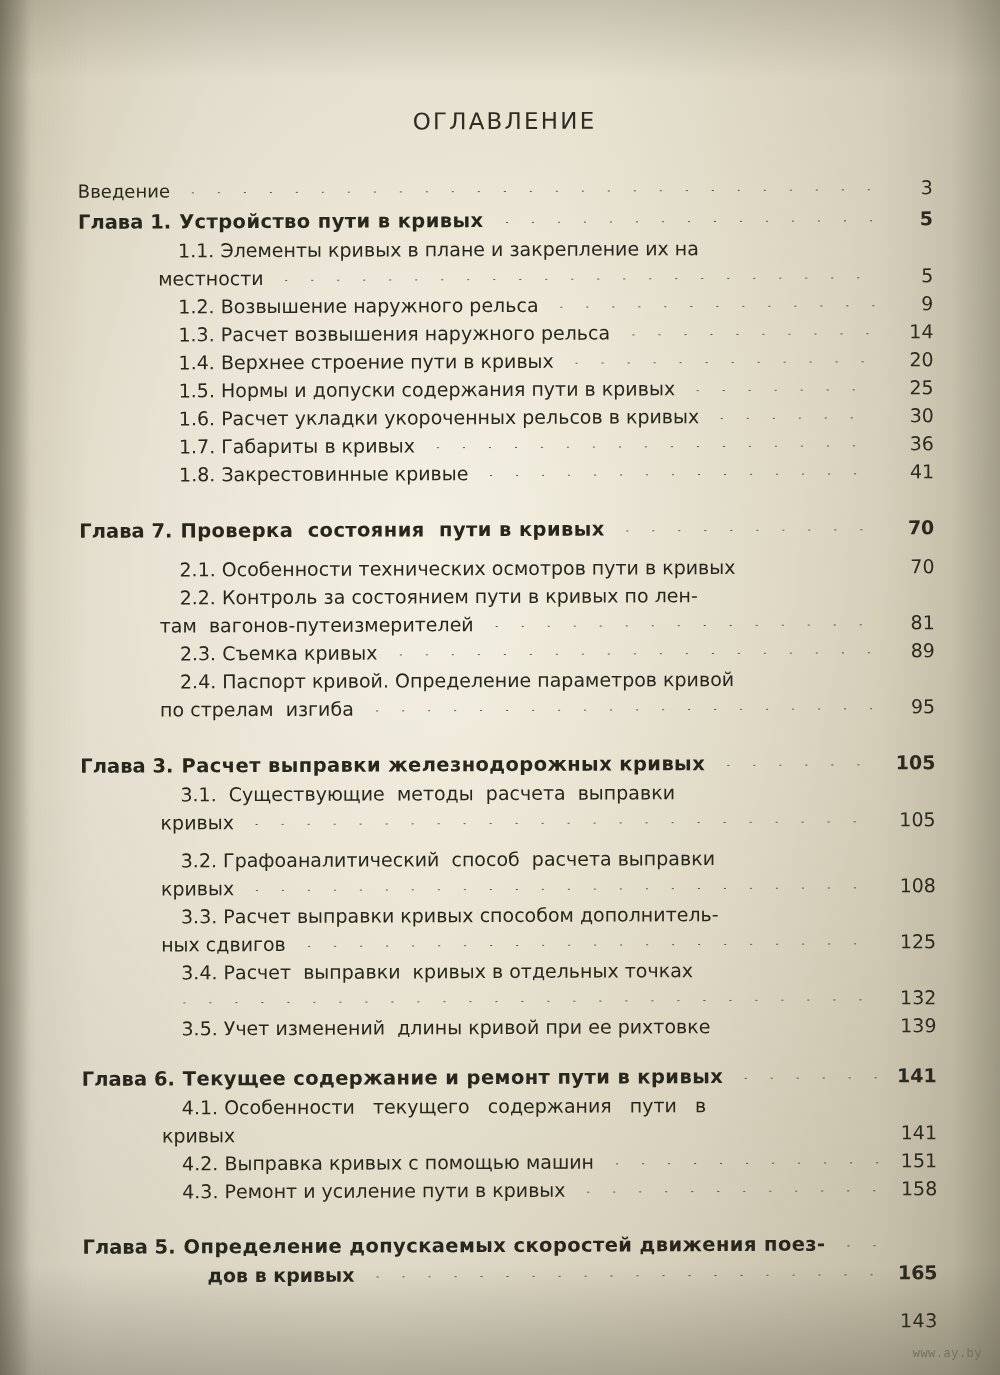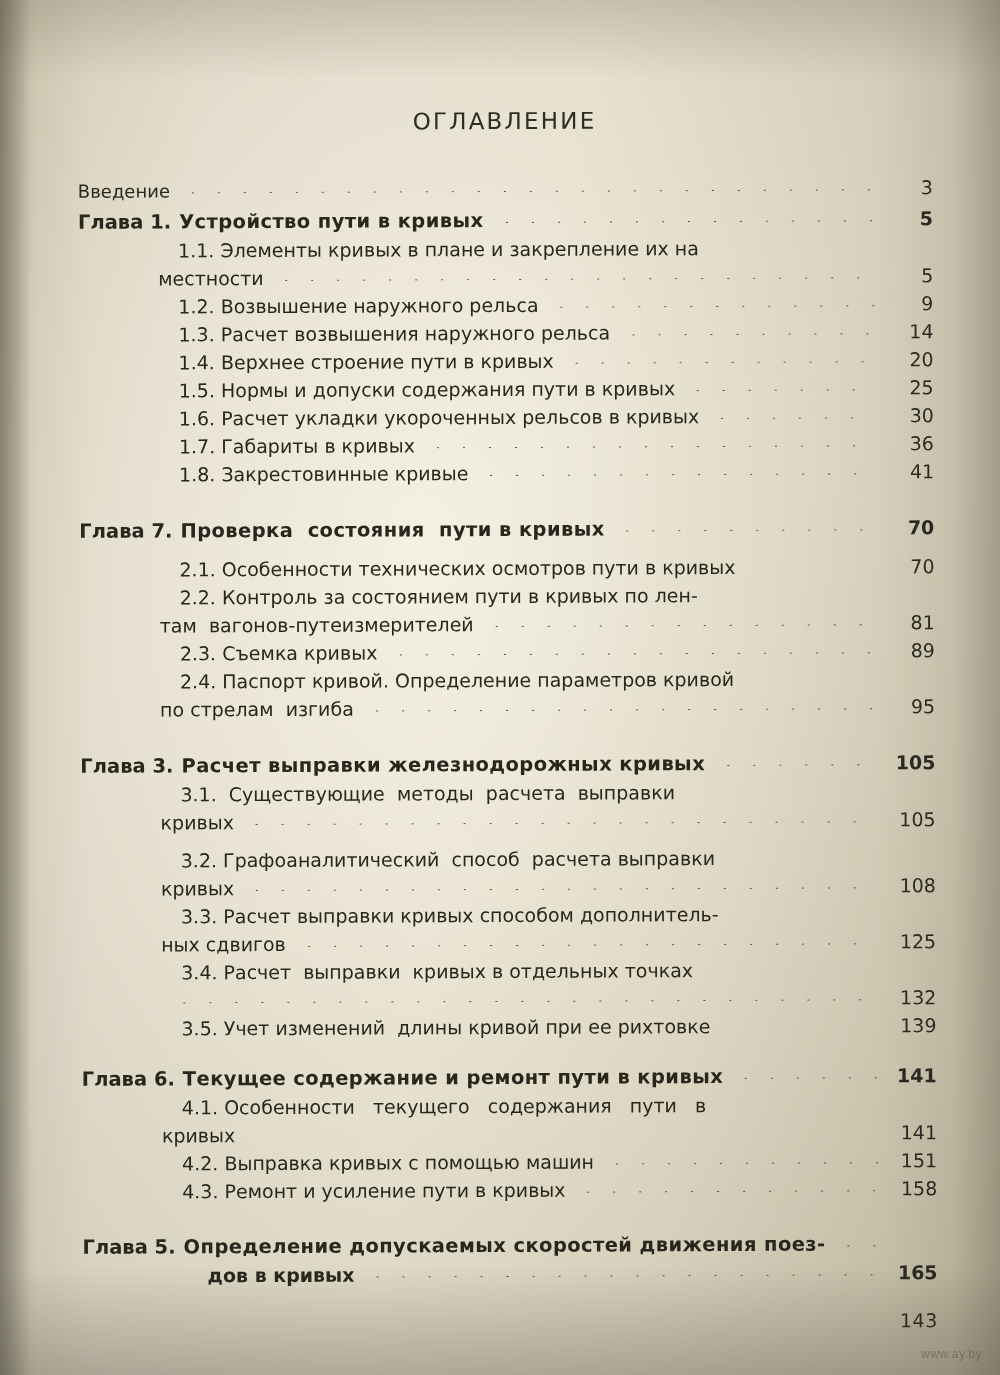--- a/index.html
+++ b/index.html
@@ -130,21 +130,21 @@
     padding-left: 0px;
     letter-spacing: 0.5px;
   }
   .watermark {
     position: absolute;
     right: 18px;
     bottom: 14px;
     font-size: 12px;
     color: #6d6a58;
     letter-spacing: 0.5px;
-    font-family: Liberation Sans, sans-serif;
+    font-family: Liberation Mono, monospace;
     z-index: 5;
     opacity: 0.85;
   }
   
   #skew {
     position: absolute;
     inset: 0;
     transform: rotate(-0.25deg);
     transform-origin: 50% 50%;
   }

